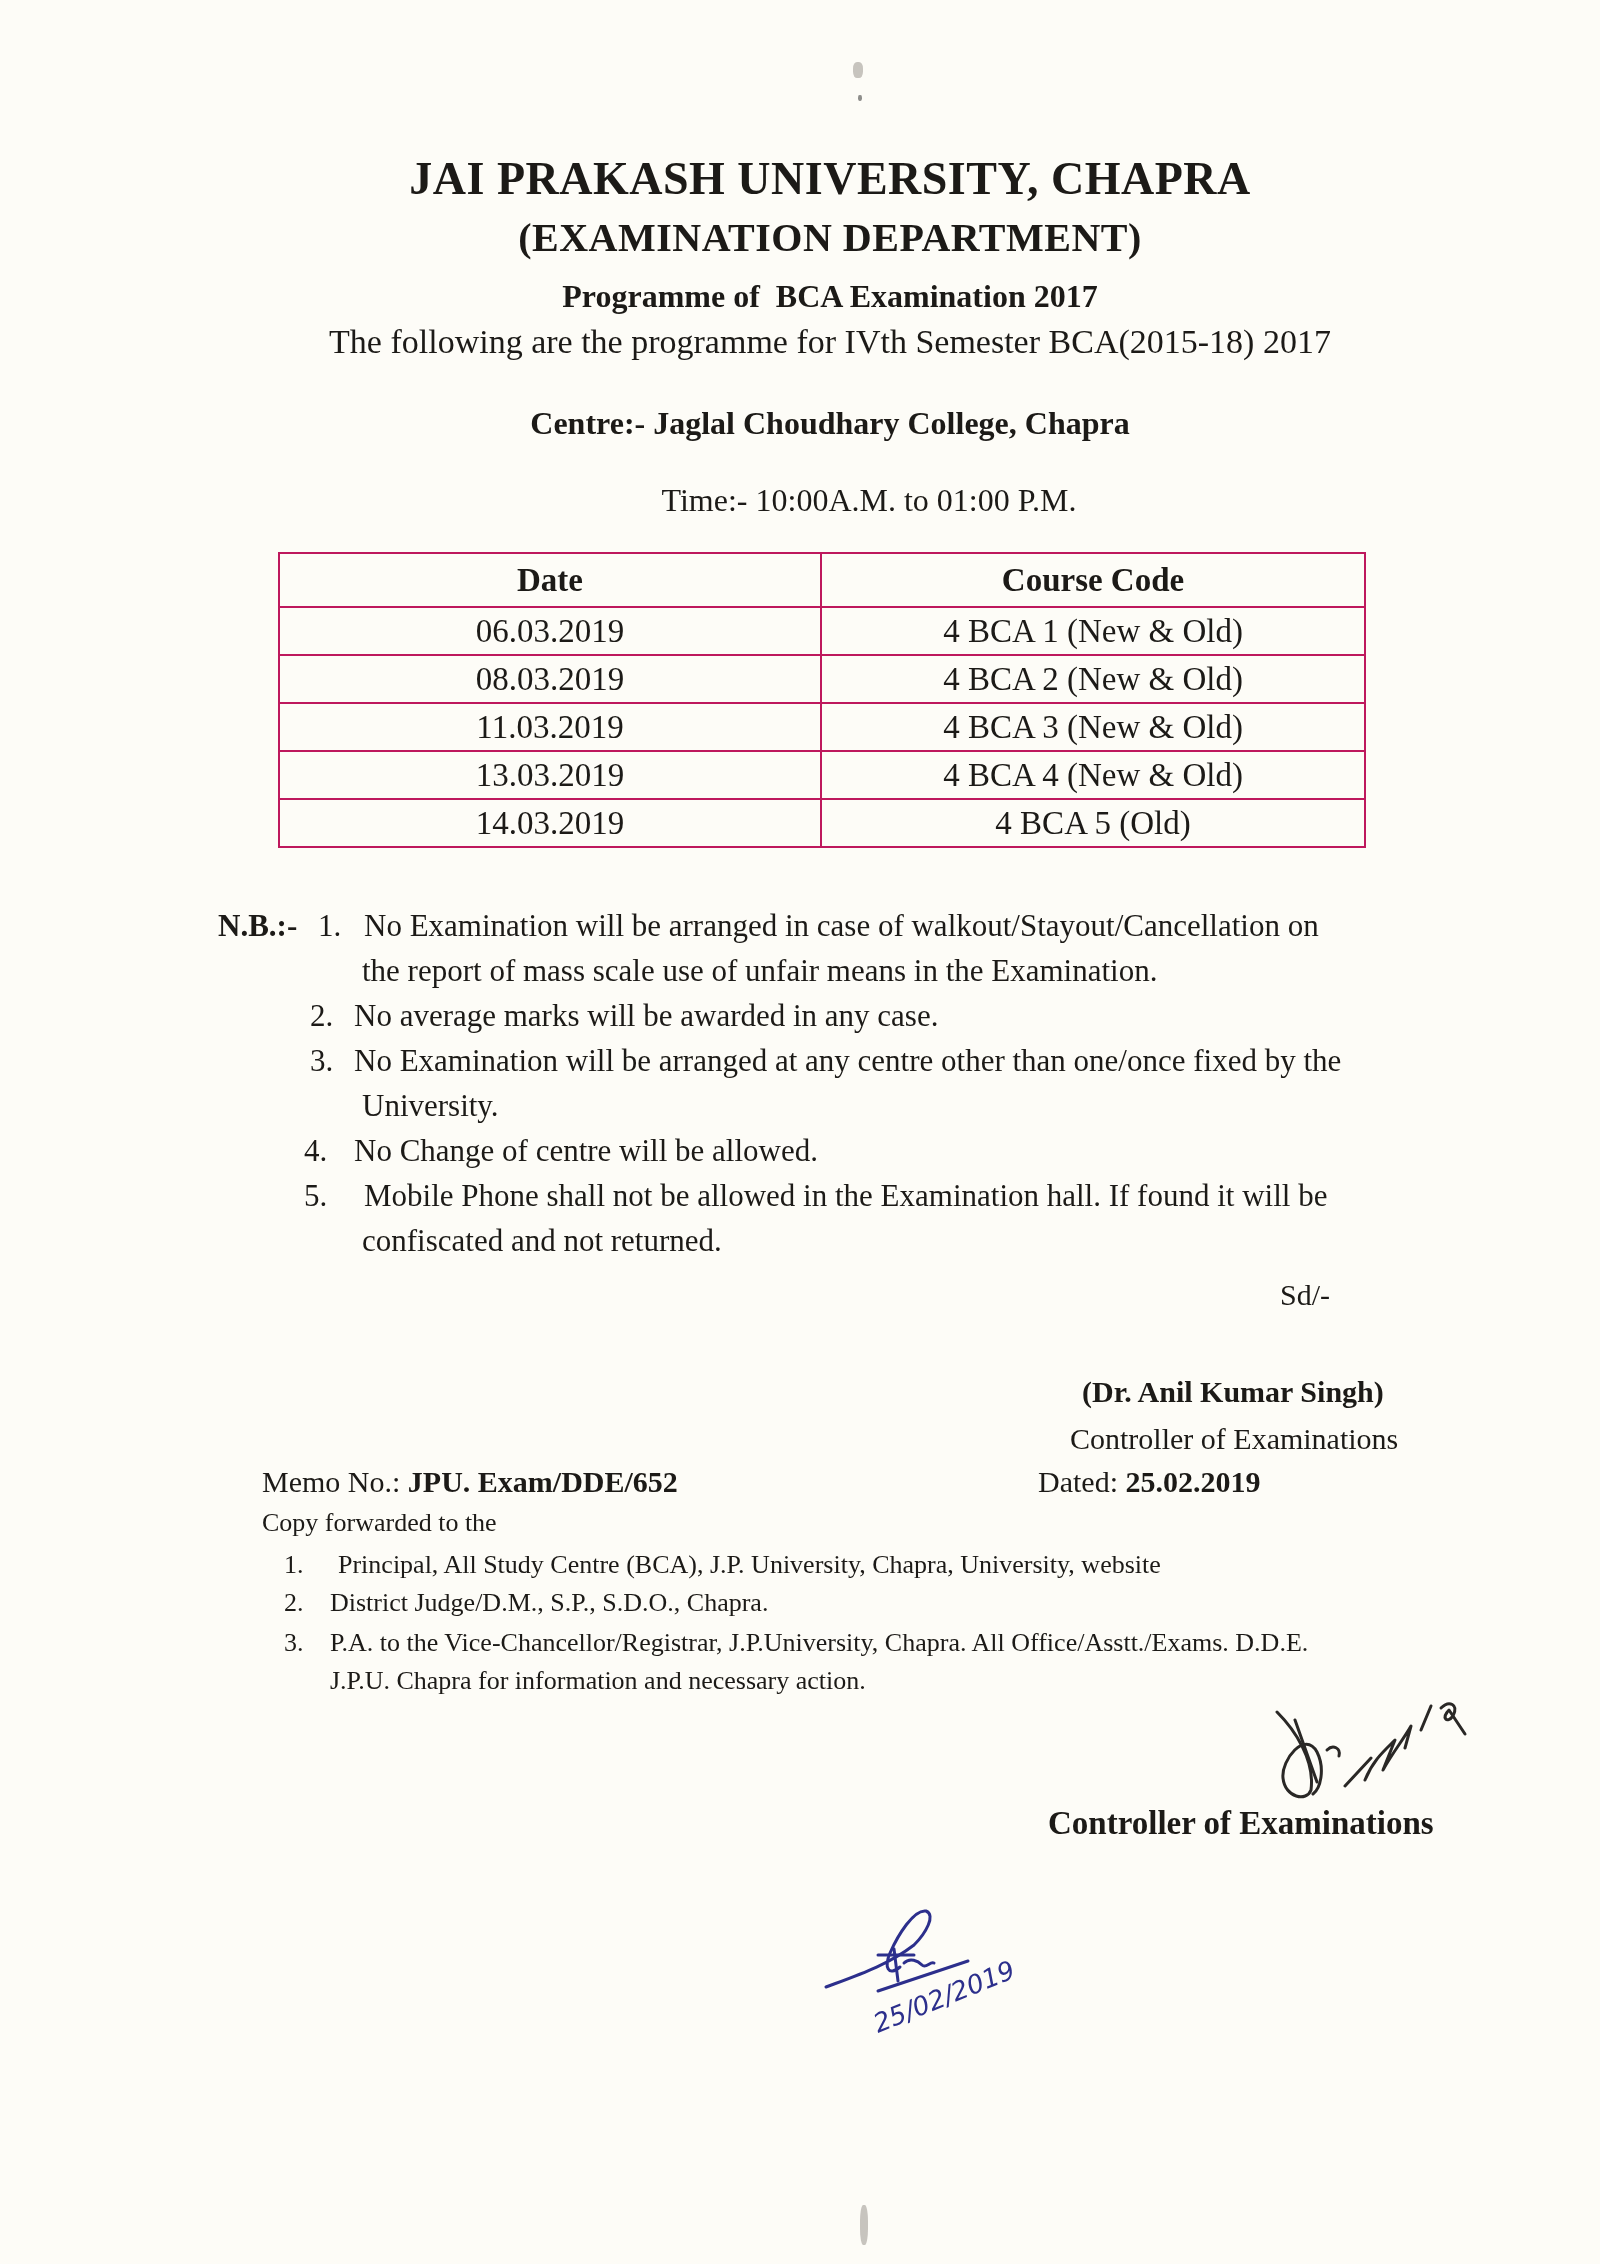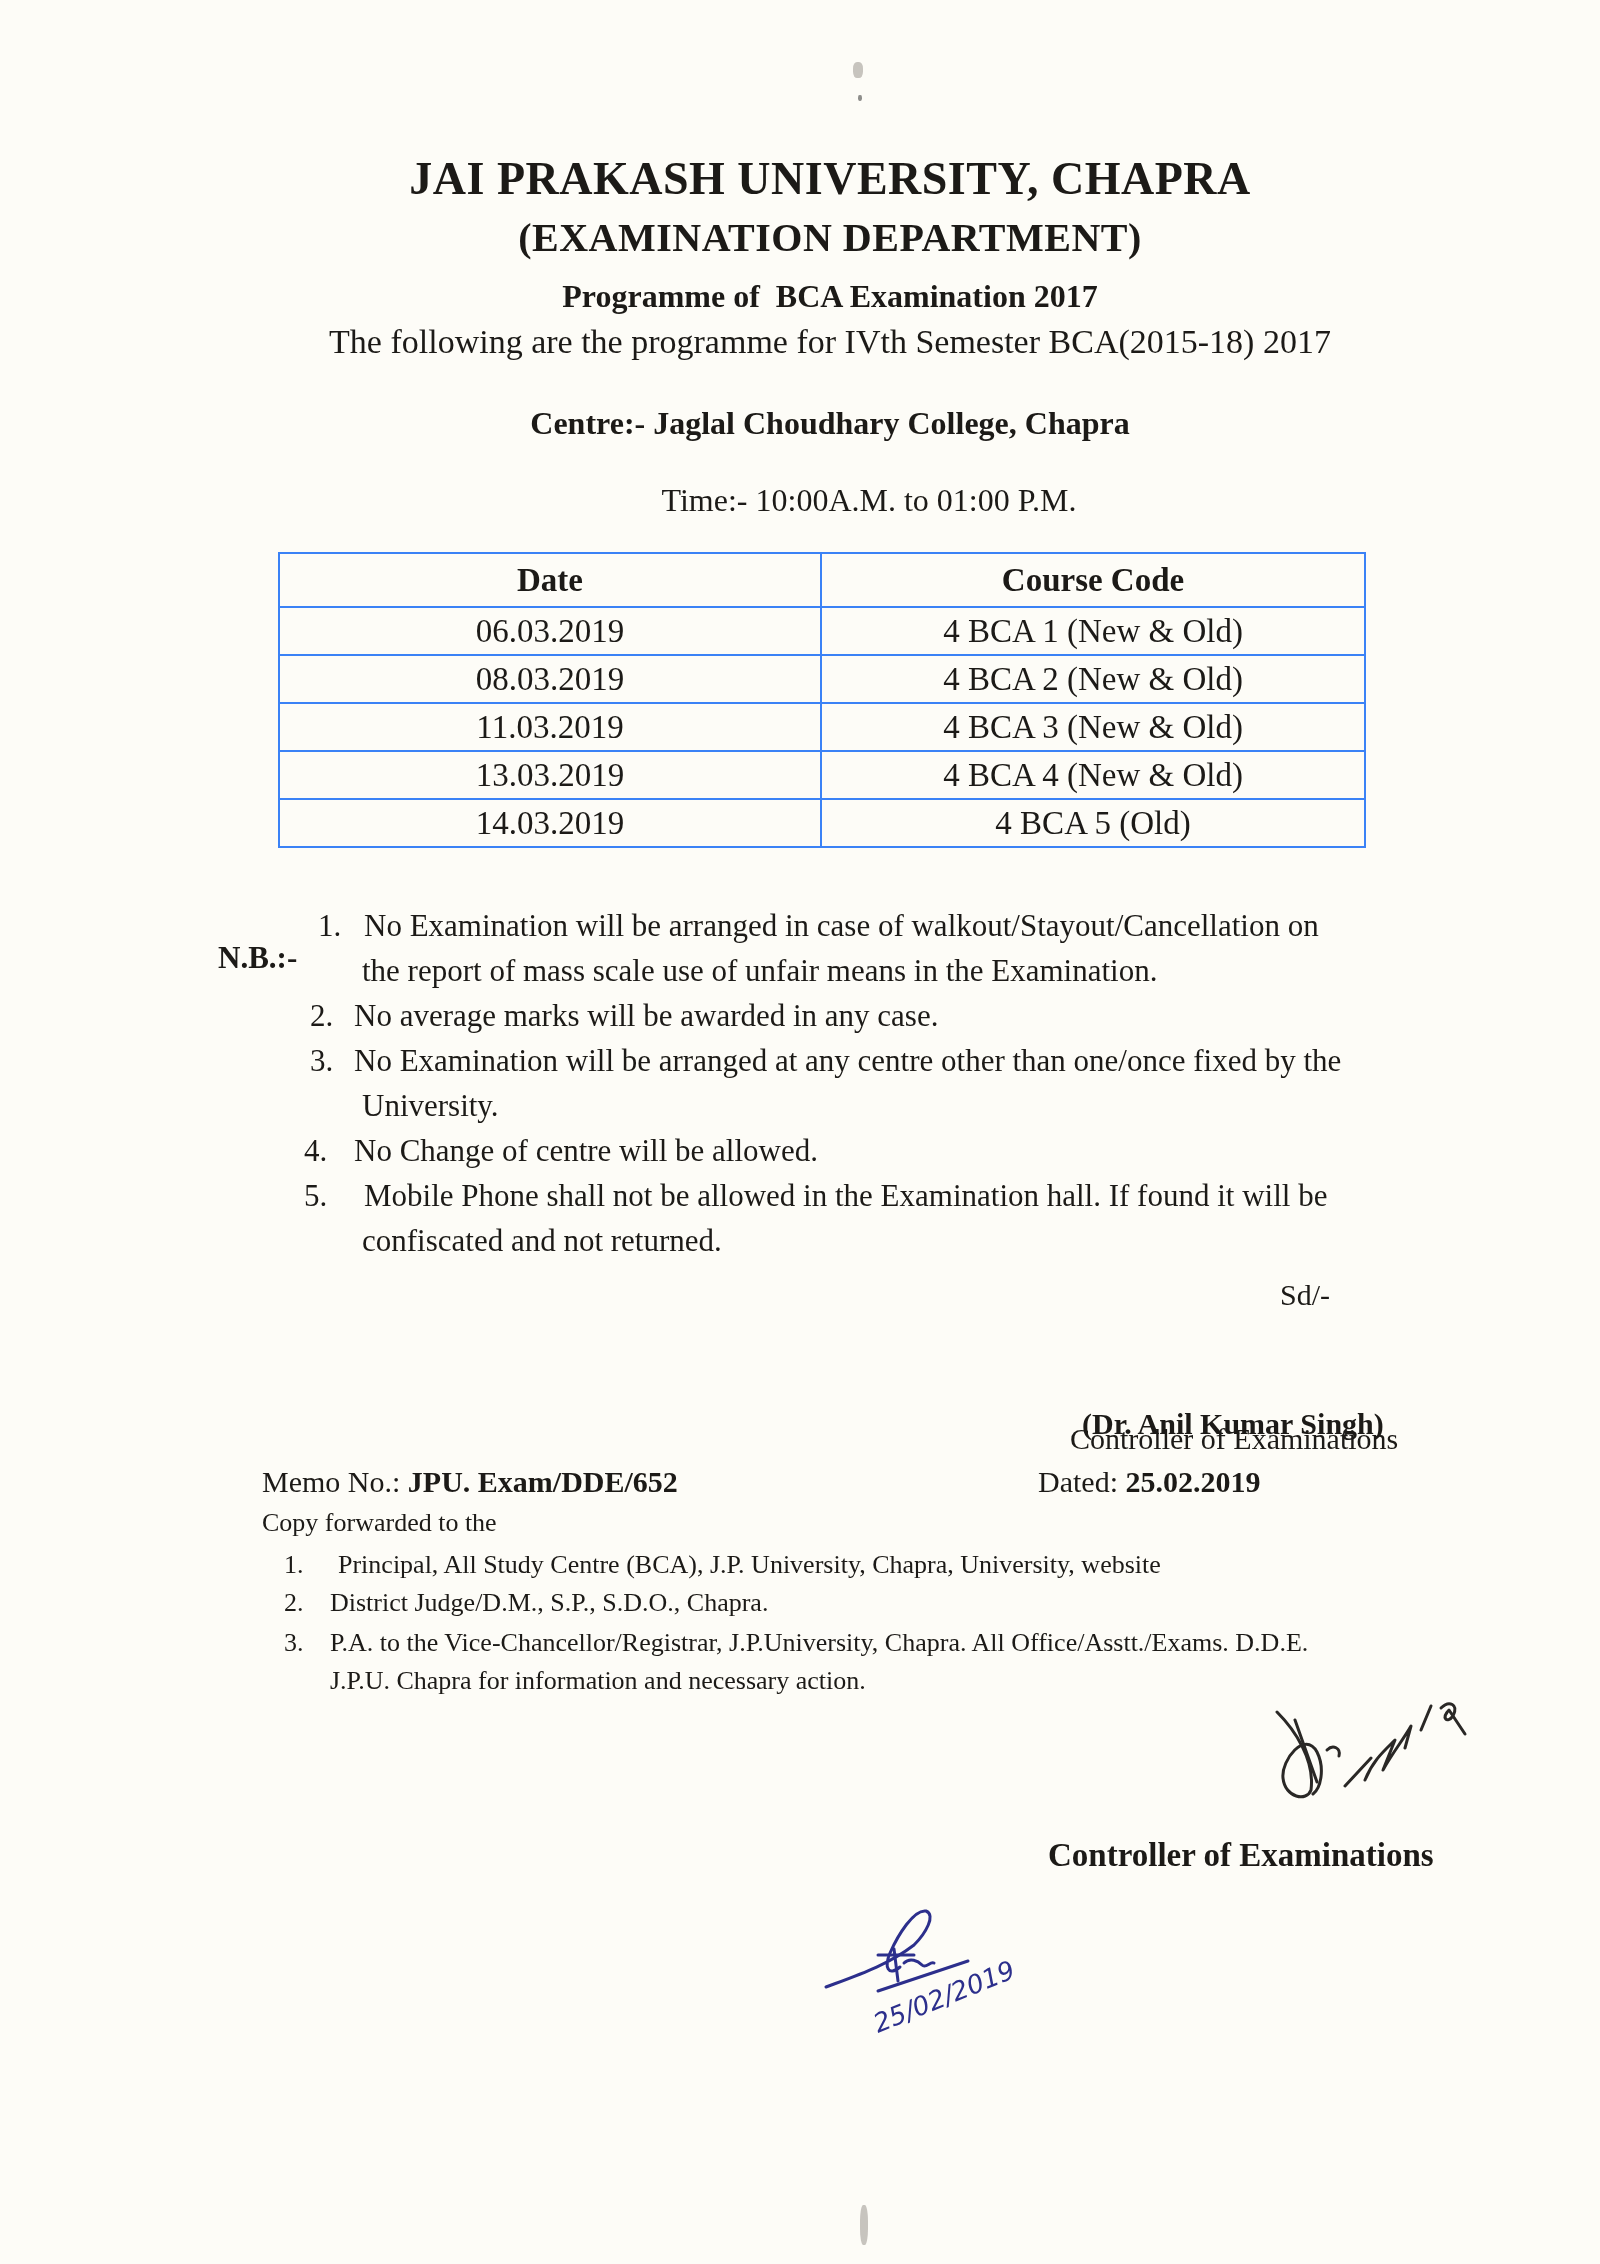--- a/index.html
+++ b/index.html
@@ -4,35 +4,35 @@
 <style>
   html, body { margin: 0; padding: 0; }
   body {
     width: 1600px; height: 2264px; position: relative; overflow: hidden;
     background: #fdfcf7;
     font-family: "Liberation Serif", "DejaVu Serif", serif;
     color: #1c1a17;
   }
   .abs { position: absolute; }
   .center { left: 0; width: 1600px; text-align: center; white-space: nowrap; margin-left: 30px; }
-  .b { font-weight: bold; margin-top: 32px; }
+  .b { font-weight: bold; }
 
   #title1 { top: 152px; font-size: 46px; font-weight: bold; letter-spacing: 0.5px; }
   #title2 { top: 214px; font-size: 40px; font-weight: bold; letter-spacing: 0.5px; }
   #title3 { top: 278px; font-size: 32px; font-weight: bold; }
   #title4 { top: 323px; font-size: 34px; }
   #centre { top: 405px; font-size: 32px; font-weight: bold; }
   #time   { top: 482px; font-size: 32px; font-weight: normal; padding-left: 39px; }
 
   #sched {
     position: absolute; left: 278px; top: 552px; width: 1088px;
     border-collapse: collapse; font-size: 33px;
   }
   #sched th, #sched td {
-    border: 2px solid #3b82f6; text-align: center; padding: 0; font-weight: normal;
+    border: 2px solid #be185d; text-align: center; padding: 0; font-weight: normal;
   }
   #sched th { font-weight: bold; height: 52px; }
   #sched td { height: 46px; }
   #sched .c1 { width: 540px; }
 
   .nb { font-size: 31px; white-space: nowrap; }
   .copy { font-size: 26px; white-space: nowrap; }
 
   .mark { position: absolute; background: #9a968f; border-radius: 40%; opacity: 0.55; }
 </style>

